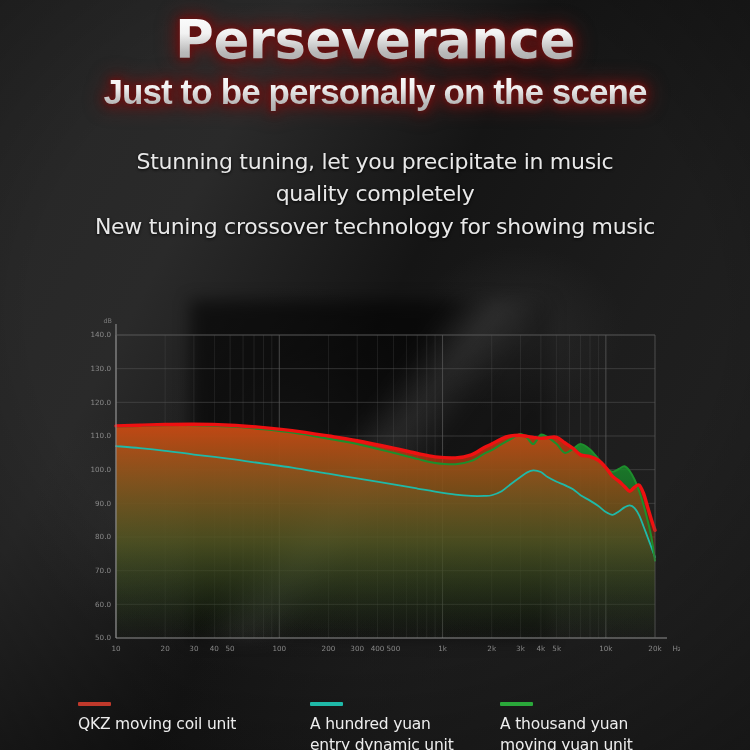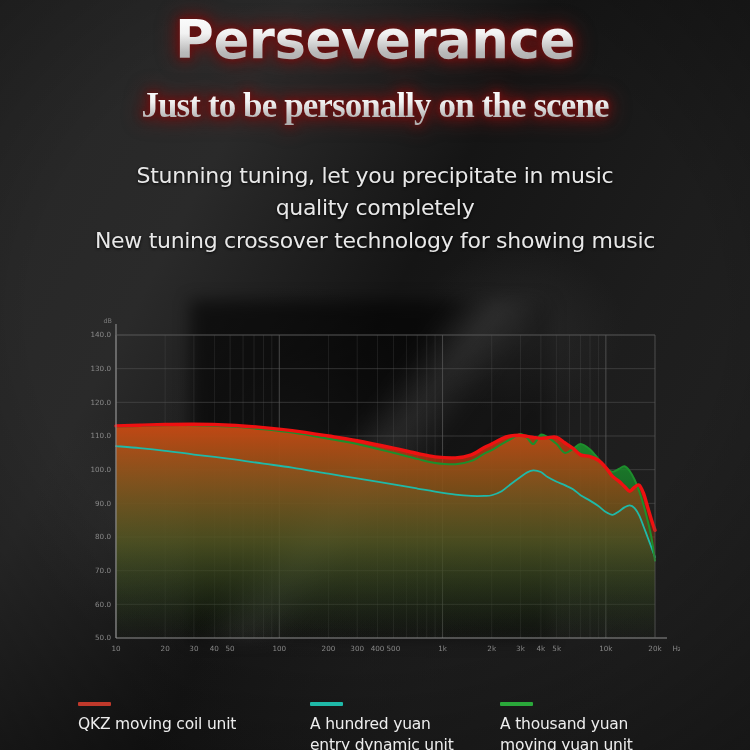--- a/index.html
+++ b/index.html
@@ -42,25 +42,25 @@
     font-weight:bold;
     font-size:53px;
     letter-spacing:-0.5px;
     line-height:1.05;
     background:linear-gradient(180deg,#ffffff 0%,#f2f2f2 38%,#b9b9b9 72%,#a8a8a8 100%);
     -webkit-background-clip:text; background-clip:text;
     -webkit-text-fill-color:transparent; color:transparent;
     filter:drop-shadow(0 0 2px #6b1212) drop-shadow(0 0 5px #5d0f0f) drop-shadow(0 0 9px rgba(120,18,18,0.85));
   }
   .title-sub {
-    font-family:Liberation Serif, serif;
+    font-family:Liberation Sans, sans-serif;
     font-weight:bold;
     font-size:35px;
     letter-spacing:-0.9px;
-    margin-top:18px;
+    margin-top:4px;
     background:linear-gradient(180deg,#ffffff 0%,#f0f0f0 40%,#bcbcbc 75%,#ababab 100%);
     -webkit-background-clip:text; background-clip:text;
     -webkit-text-fill-color:transparent; color:transparent;
     filter:drop-shadow(0 0 2px #6b1212) drop-shadow(0 0 5px #5d0f0f) drop-shadow(0 0 9px rgba(120,18,18,0.85));
   }
   .lede {
     margin-top:34px;
     text-align:center;
     color:#e8e8e8;
     font-size:22px;

